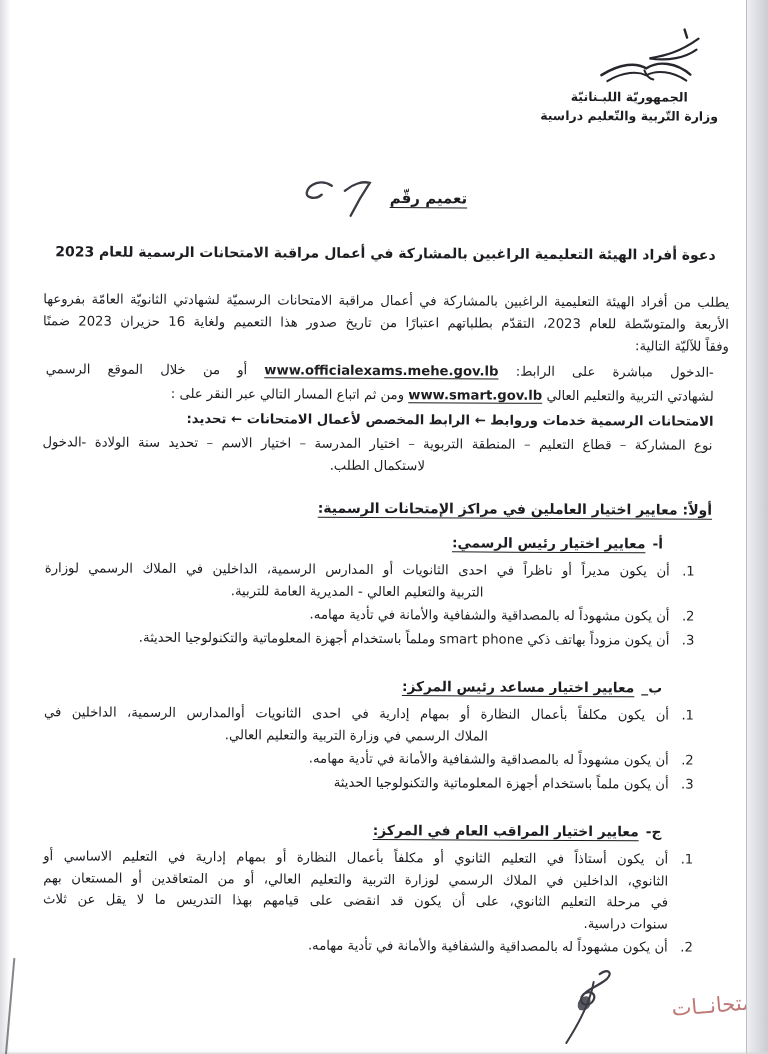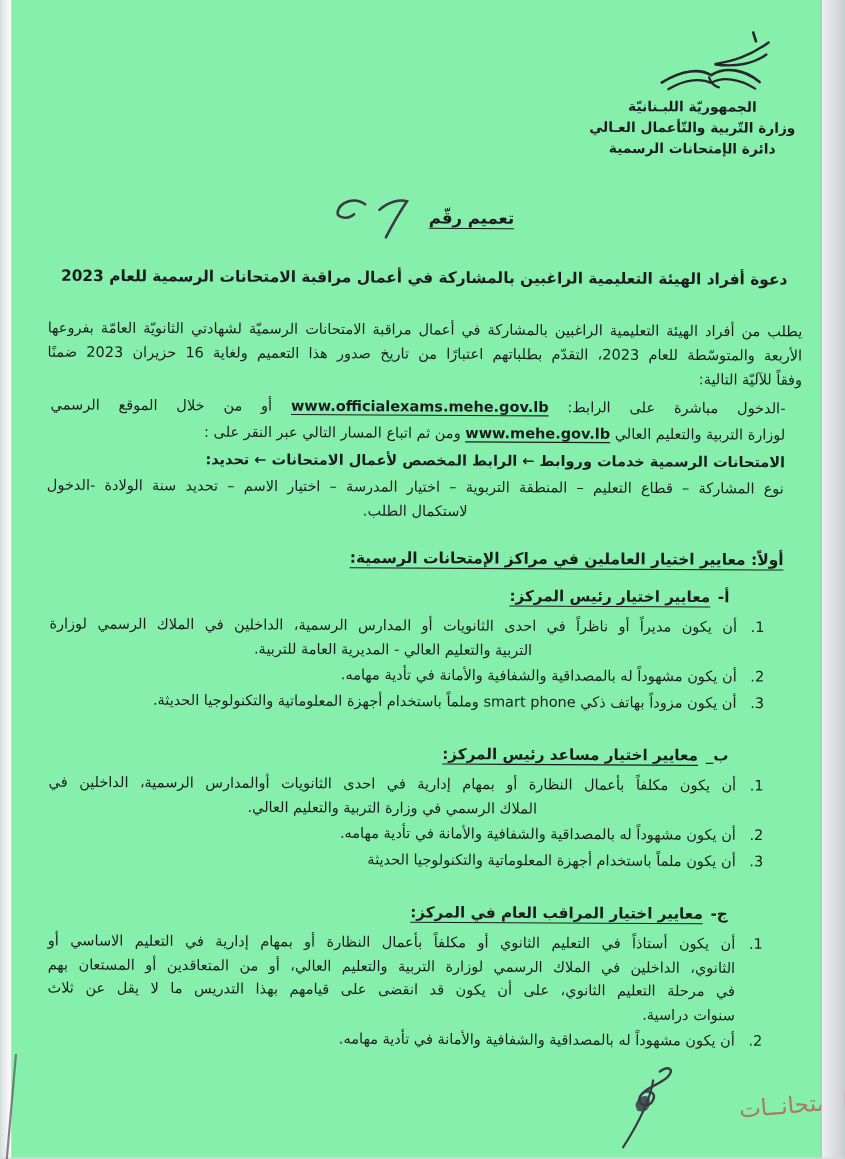--- a/index.html
+++ b/index.html
@@ -4,21 +4,21 @@
 <style>
   html,body{margin:0;padding:0;}
   body{
     width:768px;height:1054px;overflow:hidden;
     background:#ececef;
     font-family:"DejaVu Sans", sans-serif;
     color:#1c1c21;
   }
   .paper{
     position:absolute;left:0;top:0;width:768px;height:1054px;
-    background:#86efac;overflow:hidden;
+    background:#ffffff;overflow:hidden;
   }
   .content{
     position:absolute;inset:0;
     transform:rotate(0.3deg);
     transform-origin:50% 50%;
     direction:rtl;
   }
   
   .edge-right{
     position:absolute;top:0;right:0;bottom:0;width:21px;
@@ -113,56 +113,55 @@
         <path class="stroke" stroke-width="2.4" d="M98,4 l2.5,8"></path>
         <path class="stroke" stroke-width="2.2" d="M112,13 C94,26 80,30 63,33 C82,36 99,32 110,24"></path>
         <path class="stroke" stroke-width="2.4" d="M15,50 C34,38 50,37 60,43 C72,35 90,37 104,49"></path>
         <path class="stroke" stroke-width="2" d="M21,56 C37,46 52,46 60,50 C70,44 86,46 100,55"></path>
         <path class="stroke" stroke-width="2" d="M58,45 q3,8 9,9"></path>
       </svg>
     </div>
 
     <div class="hdr">
       <div>الجمهوريّة اللبـنانيّة</div>
-      <div>وزارة التّربية والتّأعمال العـالي</div>
-      <div>دائرة الإمتحانات الرسمية</div>
+      <div>وزارة التّربية والتّعليم دراسية</div>
     </div>
 
     <div class="circ-label">تعميم رقّم</div>
     <div class="circ-num" aria-label="٢٦">
       <svg width="76" height="48" viewBox="0 0 76 48">
         <path class="pen" stroke-width="2.3" d="M34,12 C24,5 11,10 9,19 C8,25 19,26 24,21"></path>
         <path class="pen" stroke-width="2.3" d="M47,17 C55,10 65,7 72,9 C66,18 59,30 53,42"></path>
       </svg>
     </div>
 
     <div class="title">دعوة أفراد الهيئة التعليمية الراغبين بالمشاركة في أعمال مراقبة الامتحانات الرسمية للعام 2023</div>
 
     <div class="blk intro">
         <div class="ln j">يطلب من أفراد الهيئة التعليمية الراغبين بالمشاركة في أعمال مراقبة الامتحانات الرسميّة لشهادتي الثانويّة العامّة بفروعها</div>
         <div class="ln j">الأربعة والمتوسّطة للعام 2023، التقدّم بطلباتهم اعتبارًا من تاريخ صدور هذا التعميم ولغاية 16 حزيران 2023 ضمنًا</div>
         <div class="ln r">وفقاً للآليّة التالية:</div>
       </div>
 
     <div class="blk access">
         <div class="ln j"><span>-الدخول مباشرة على الرابط: </span><span class="url">www.officialexams.mehe.gov.lb</span><span> أو من خلال الموقع الرسمي</span></div>
-        <div class="ln r"><span>لوزارة التربية والتعليم العالي </span><span class="url">www.mehe.gov.lb</span><span> ومن ثم اتباع المسار التالي عبر النقر على :</span></div>
+        <div class="ln r"><span>لشهادتي التربية والتعليم العالي </span><span class="url">www.smart.gov.lb</span><span> ومن ثم اتباع المسار التالي عبر النقر على :</span></div>
         <div class="ln r"><span>الامتحانات الرسمية خدمات وروابط  ← الرابط المخصص لأعمال الامتحانات  ← تحديد:</span></div>
       </div>
 
     <div class="blk pathblk">
         <div class="ln j">نوع المشاركة – قطاع التعليم – المنطقة التربوية – اختيار المدرسة – اختيار الاسم – تحديد سنة الولادة -الدخول</div>
         <div class="ln c">لاستكمال الطلب.</div>
       </div>
 
     <div class="sec-h">أولاً: معايير اختيار العاملين في مراكز الإمتحانات الرسمية:</div>
 
     <div class="sub sub-a">
       <div class="sub-h">
-        <span class="pfx">أ-</span><span class="sub-t">معايير اختيار رئيس المركز:</span>
+        <span class="pfx">أ-</span><span class="sub-t">معايير اختيار رئيس الرسمي:</span>
       </div>
       <div class="items">
           <div class="item">
             <span class="num">1.</span>
             <div class="itxt">
               <div class="ln j">أن يكون مديراً أو ناظراً في احدى الثانويات أو المدارس الرسمية، الداخلين في الملاك الرسمي لوزارة</div>
               <div class="ln c">التربية والتعليم العالي - المديرية العامة للتربية.</div>
             </div>
           </div>
           <div class="item">

